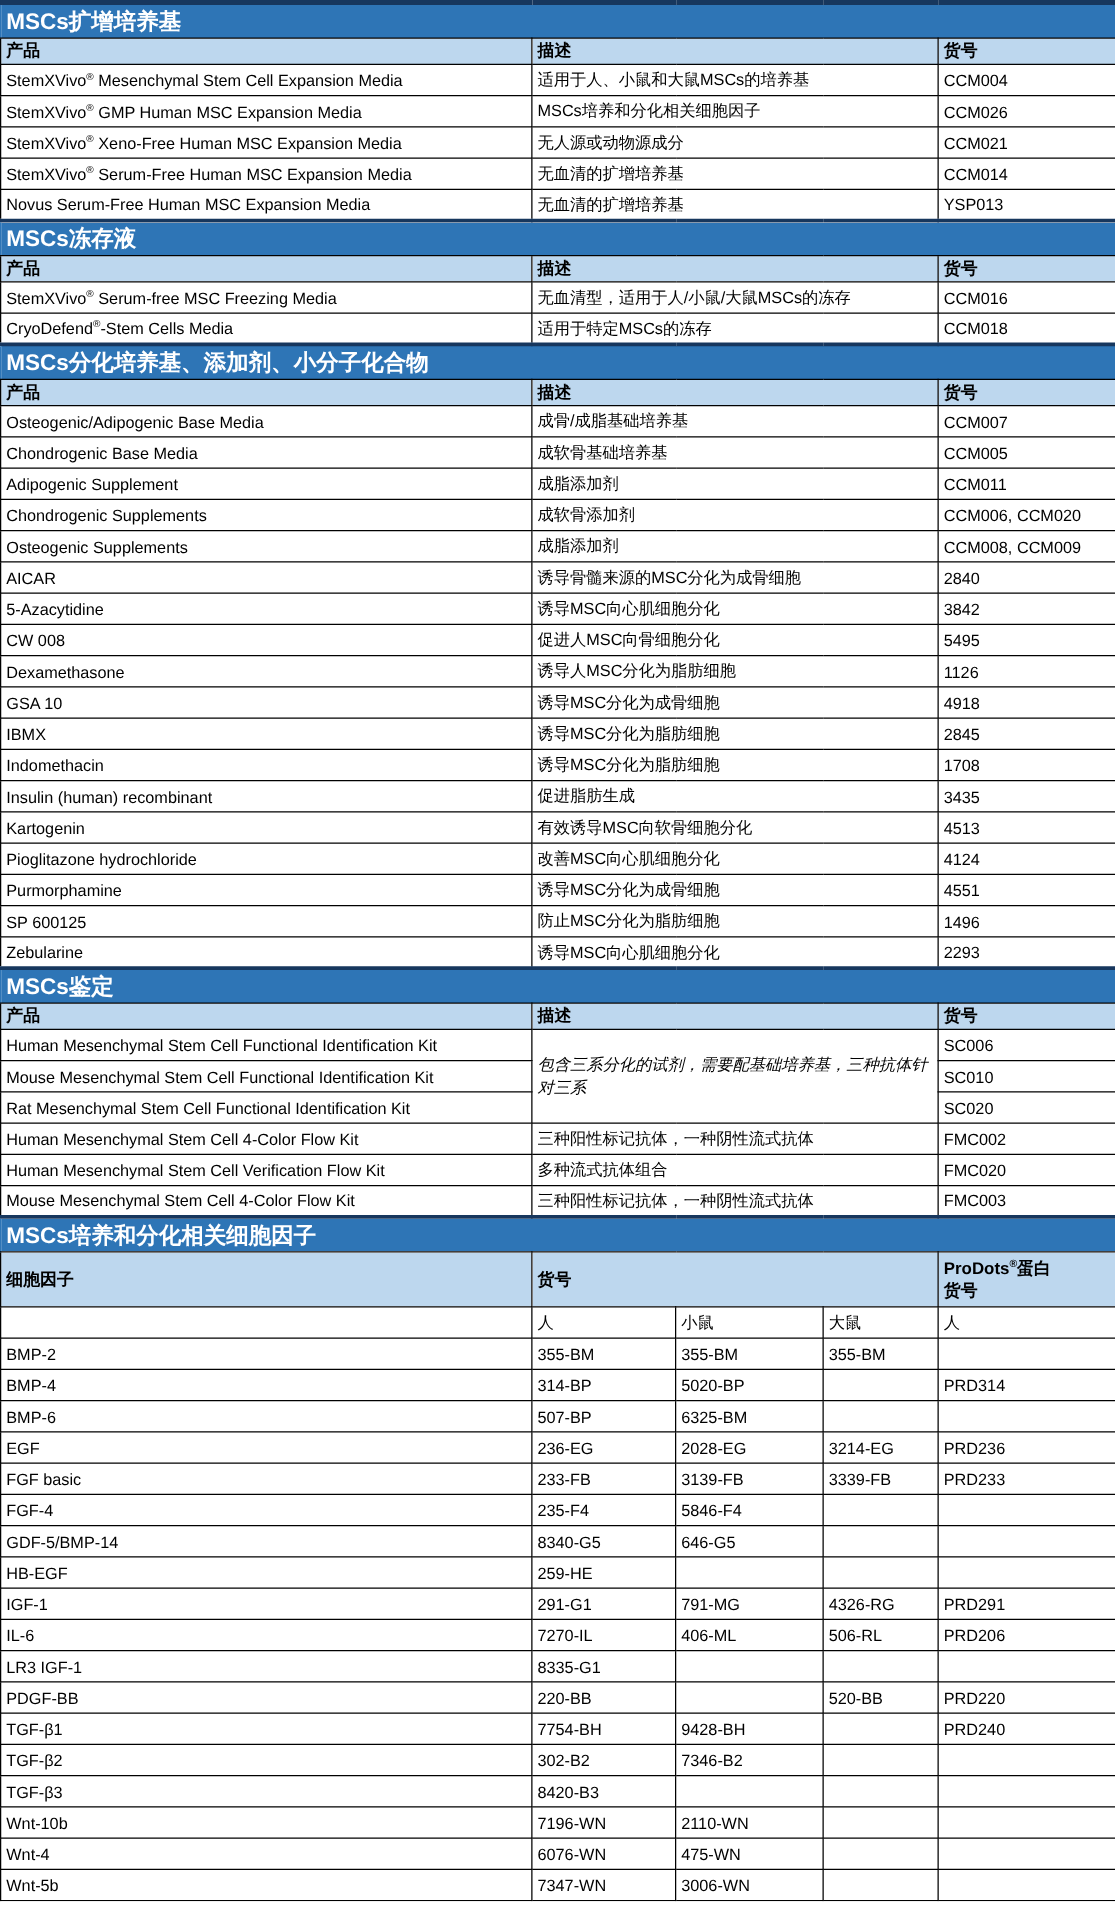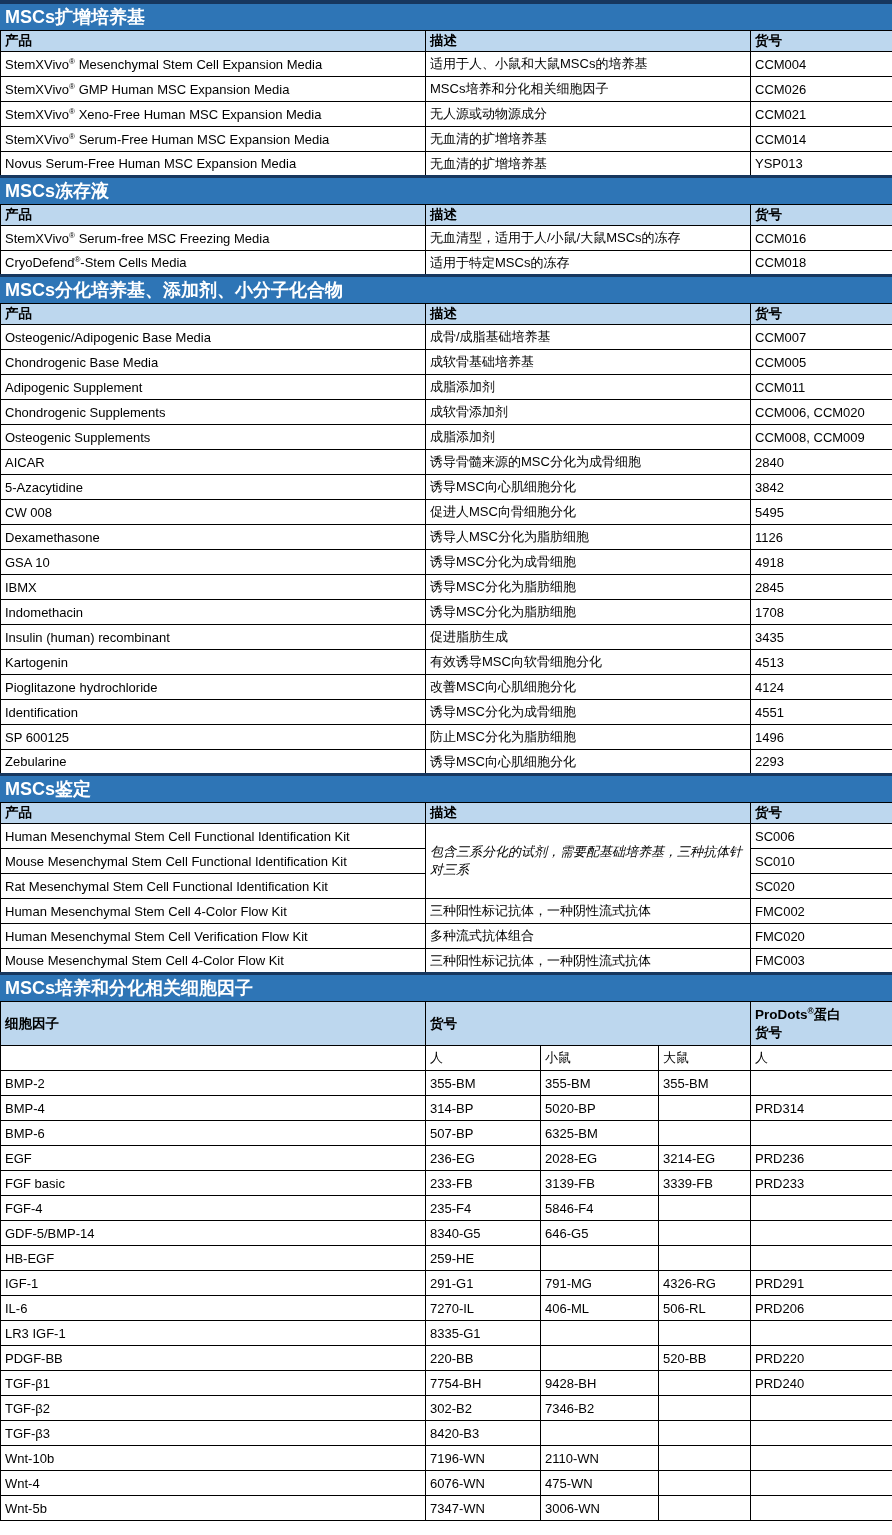--- a/index.html
+++ b/index.html
@@ -229,21 +229,21 @@
         <td>4513</td>
       </tr>
 
       <tr>
         <td>Pioglitazone hydrochloride</td>
         <td colspan="3">改善MSC向心肌细胞分化</td>
         <td>4124</td>
       </tr>
 
       <tr>
-        <td>Identification</td>
+        <td>Purmorphamine</td>
         <td colspan="3">诱导MSC分化为成骨细胞</td>
         <td>4551</td>
       </tr>
 
       <tr>
         <td>SP 600125</td>
         <td colspan="3">防止MSC分化为脂肪细胞</td>
         <td>1496</td>
       </tr>
 

